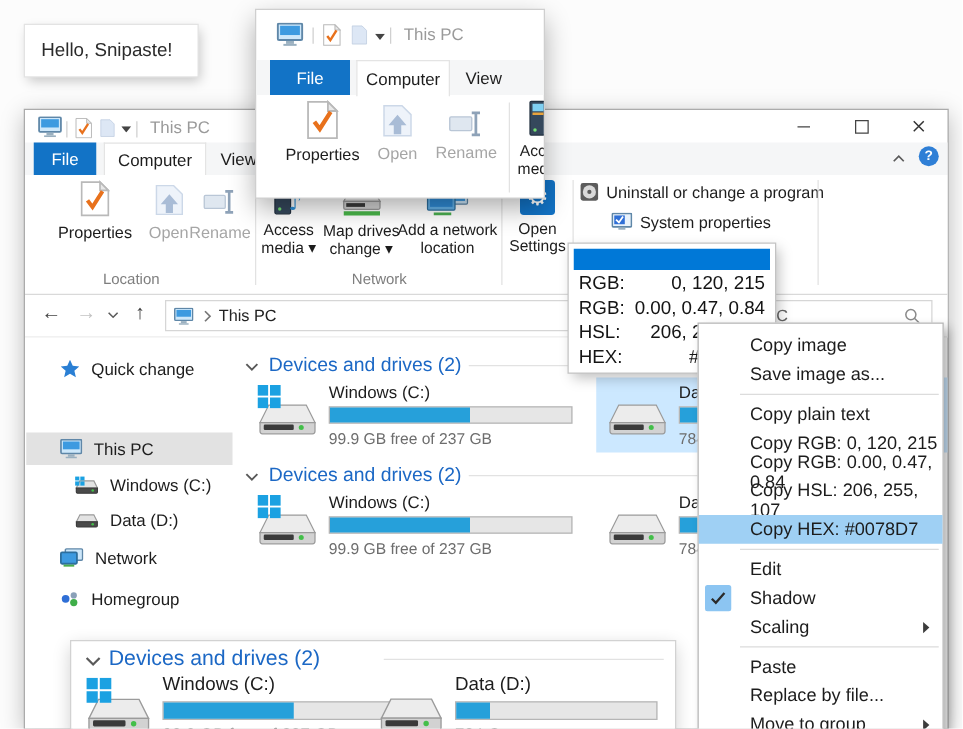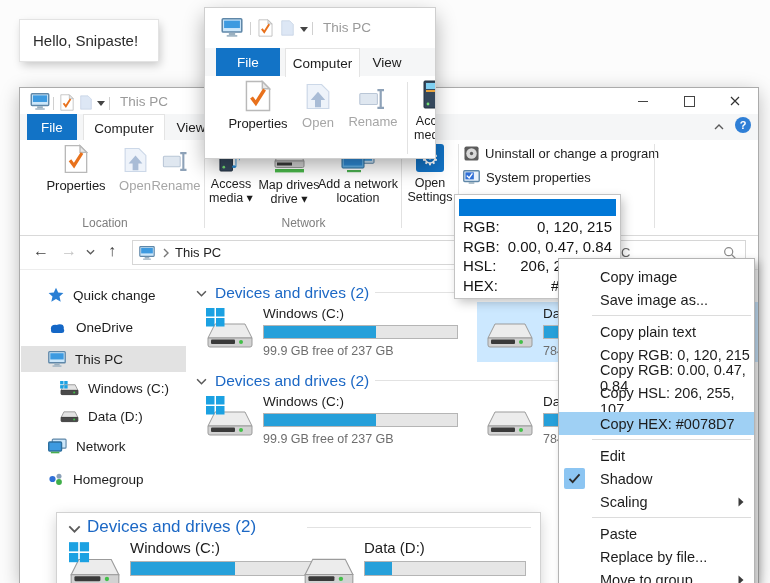--- a/index.html
+++ b/index.html
@@ -298,41 +298,41 @@
       <div class="rbtn" style="left:186px;width:50px">
         <svg width="27" height="29">
             <use href="#sym-tower"></use>
           </svg>
         <span class="rlabel2"><span>Access</span><br><span>media ▾</span></span>
       </div>
       <div class="rbtn" style="left:238px;width:62px">
         <svg width="32" height="28" style="margin-top:2px">
             <use href="#sym-mapdrive"></use>
           </svg>
-        <span class="rlabel2"><span>Map drives</span><br><span>drive ▾</span></span>
+        <span class="rlabel2"><span>Map drives</span><br><span>change ▾</span></span>
       </div>
       <div class="rbtn" style="left:298px;width:80px">
         <svg width="34" height="26" style="margin-top:3px">
             <use href="#sym-addloc"></use>
           </svg>
         <span class="rlabel2"><span>Add a network</span><br><span>location</span></span>
       </div>
       <div class="rsep" style="left:381px"></div>
       <div class="rbtn" style="left:385px;width:50px">
         <div class="gearbox">⚙</div>
         <span class="rlabel2"><span>Open</span><br><span>Settings</span></span>
       </div>
       <div class="rsep" style="left:438px"></div>
       <div class="ribbonrow" style="left:444px;top:6px">
         <svg width="15" height="15">
             <use href="#sym-disc"></use>
           </svg>
         <span>Uninstall or change a program</span>
       </div>
-      <div class="ribbonrow" style="left:443px;top:30px">
+      <div class="ribbonrow" style="left:469px;top:30px">
         <svg width="17" height="15">
             <use href="#sym-sysprop"></use>
           </svg>
         <span>System properties</span>
       </div>
       <div class="rsep" style="left:634px"></div>
       <div class="grouplabel" style="left:25px;width:120px">Location</div>
       <div class="grouplabel" style="left:186px;width:195px">Network</div>
     </div>
 
@@ -362,26 +362,20 @@
       </div>
     </div>
 
     <div class="side-sel" style="top:258px"></div>
     <div class="side-item" style="left:28px;top:195px">
       <svg width="16" height="16">
           <use href="#sym-star"></use>
         </svg>
       <span>Quick change</span>
     </div>
-    <div class="side-item" style="left:28px;top:227px">
-      <svg width="19" height="13">
-          <use href="#sym-cloud"></use>
-        </svg>
-      <span>OneDrive</span>
-    </div>
     <div class="side-item" style="left:28px;top:259px">
       <svg width="18" height="16">
           <use href="#sym-monitor"></use>
         </svg>
       <span>This PC</span>
     </div>
     <div class="side-item" style="left:40px;top:288px">
       <svg width="19" height="15">
           <use href="#sym-drive-sm-win"></use>
         </svg>

